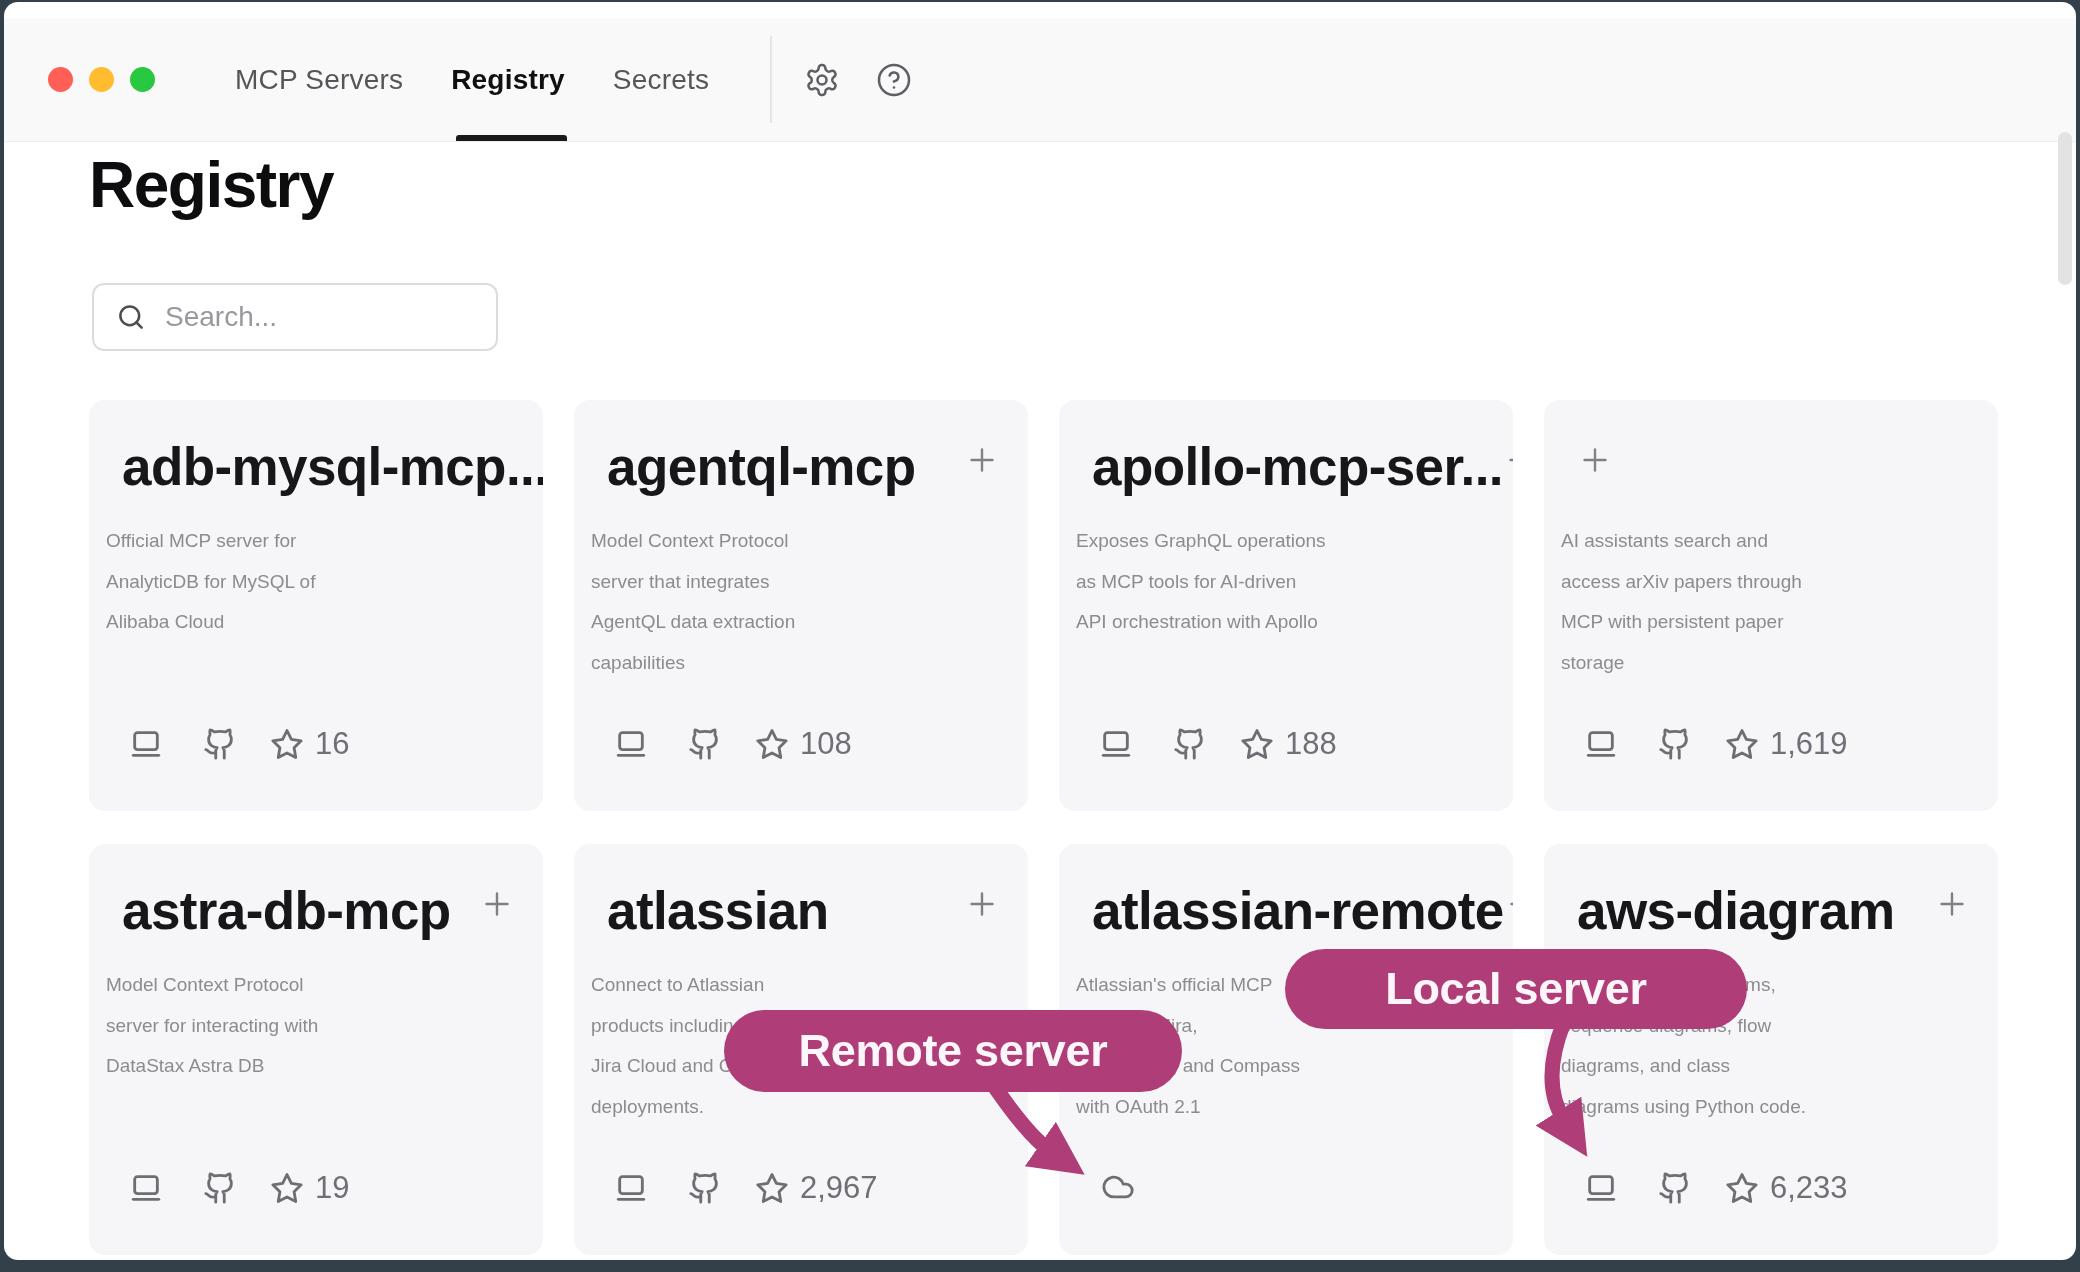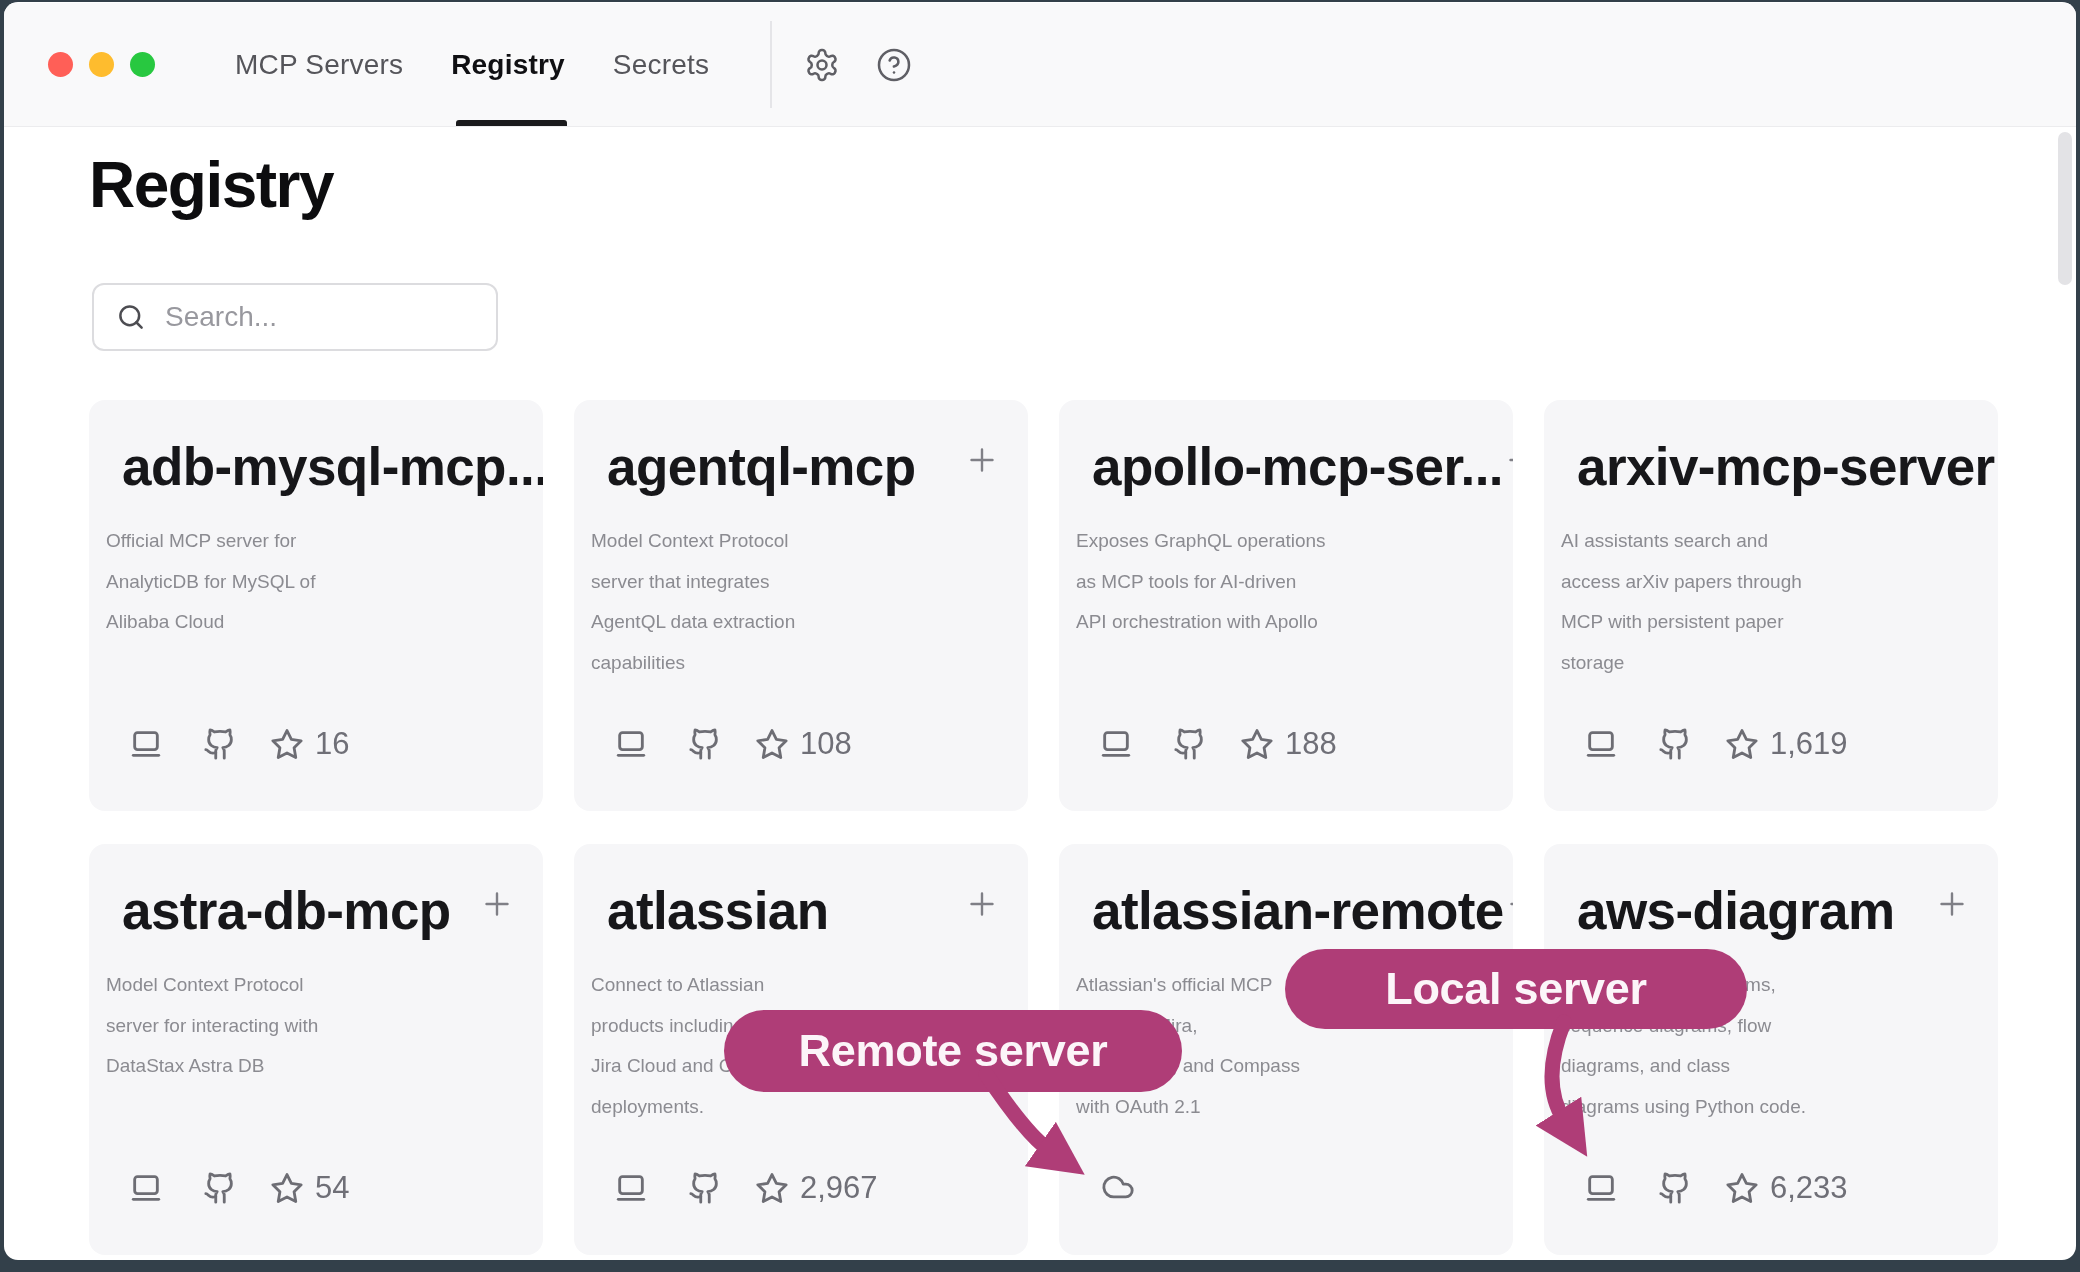--- a/index.html
+++ b/index.html
@@ -7,21 +7,21 @@
     width:2080px;height:1272px;position:relative;overflow:hidden;
     background:#33404a;
     font-family:"Liberation Sans","DejaVu Sans",sans-serif;
   }
   .window{
     position:absolute;left:4px;top:2px;width:2072px;height:1258px;
     background:#ffffff;border-radius:14px;overflow:hidden;
   }
   
   .titlebar{
-    position:absolute;left:0;top:1px;right:0;height:123px;
+    position:absolute;left:0;top:16px;right:0;height:123px;
     background:#f9f9fa;border-bottom:1px solid #ececee;z-index:10;
   }
   .lights{position:absolute;left:44px;top:49px;display:flex;gap:16px;}
   .light{width:25px;height:25px;border-radius:50%;border:none;padding:0;cursor:pointer;}
   .light.close{background:#ff5f57}
   .light.min{background:#febc2e}
   .light.zoom{background:#28c840}
   .tabs{position:absolute;left:231px;top:0;height:123px;display:flex;gap:48px;align-items:center;}
   .tab{
     background:none;border:none;padding:0;margin:0;cursor:pointer;
@@ -274,21 +274,20 @@
             <svg>
               <use href="#sym-star"></use>
             </svg>
           </span>
         <span class="count">188</span>
       </footer>
     </article>
 
     <article class="card">
       <div class="card-head">
-        <h2 class="card-title">arxiv-mcp-server</h2>
         <button class="add-btn">
             <svg>
               <use href="#sym-plus"></use>
             </svg>
           </button>
       </div>
       <p class="card-desc">AI assistants search and
 access arXiv papers through
 MCP with persistent paper
 storage</p>
@@ -333,21 +332,21 @@
         <span class="foot-icon mr-b">
             <svg>
               <use href="#sym-github"></use>
             </svg>
           </span>
         <span class="foot-icon mr-c">
             <svg>
               <use href="#sym-star"></use>
             </svg>
           </span>
-        <span class="count">54</span>
+        <span class="count">19</span>
       </footer>
     </article>
 
     <article class="card">
       <div class="card-head">
         <h2 class="card-title">atlassian</h2>
         <button class="add-btn">
             <svg>
               <use href="#sym-plus"></use>
             </svg>

